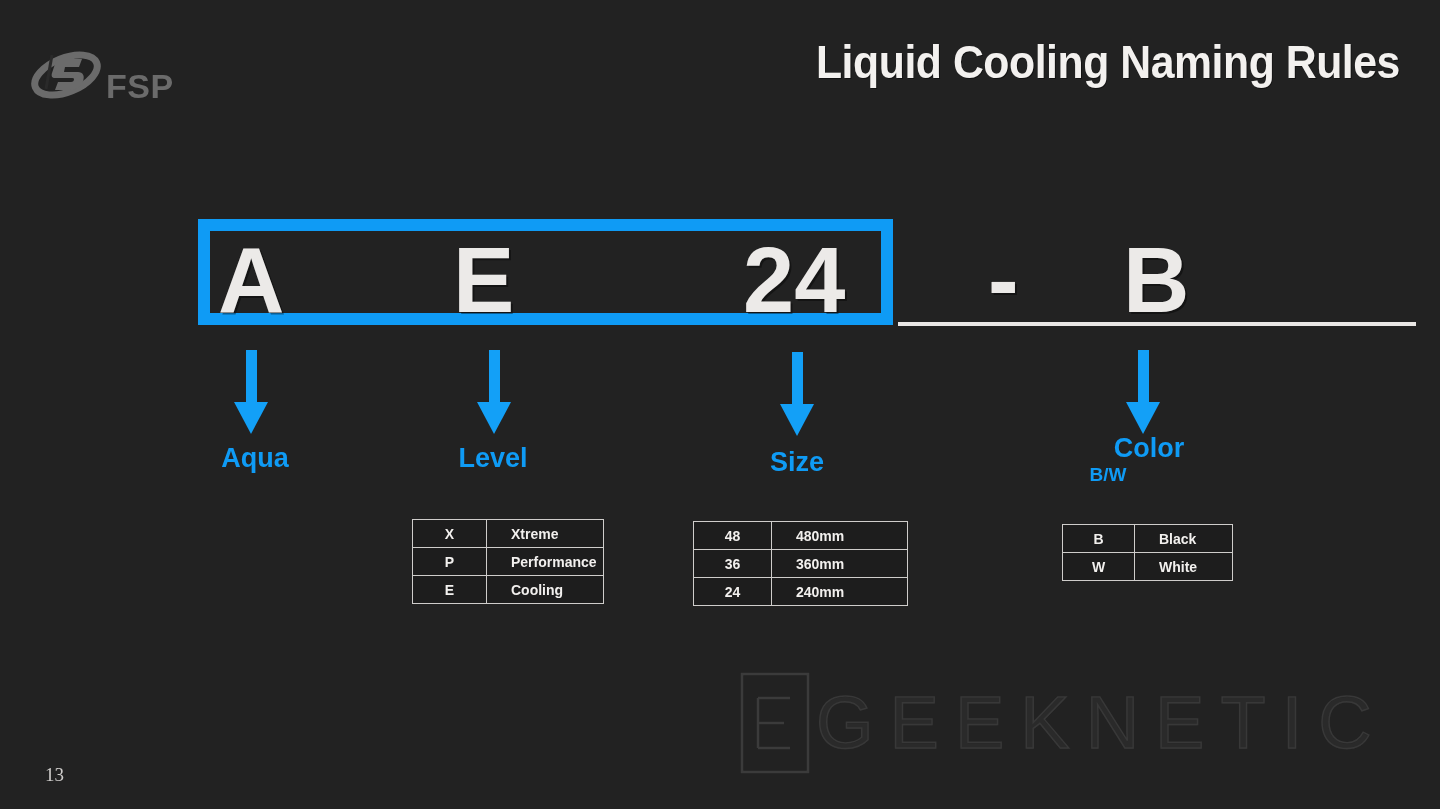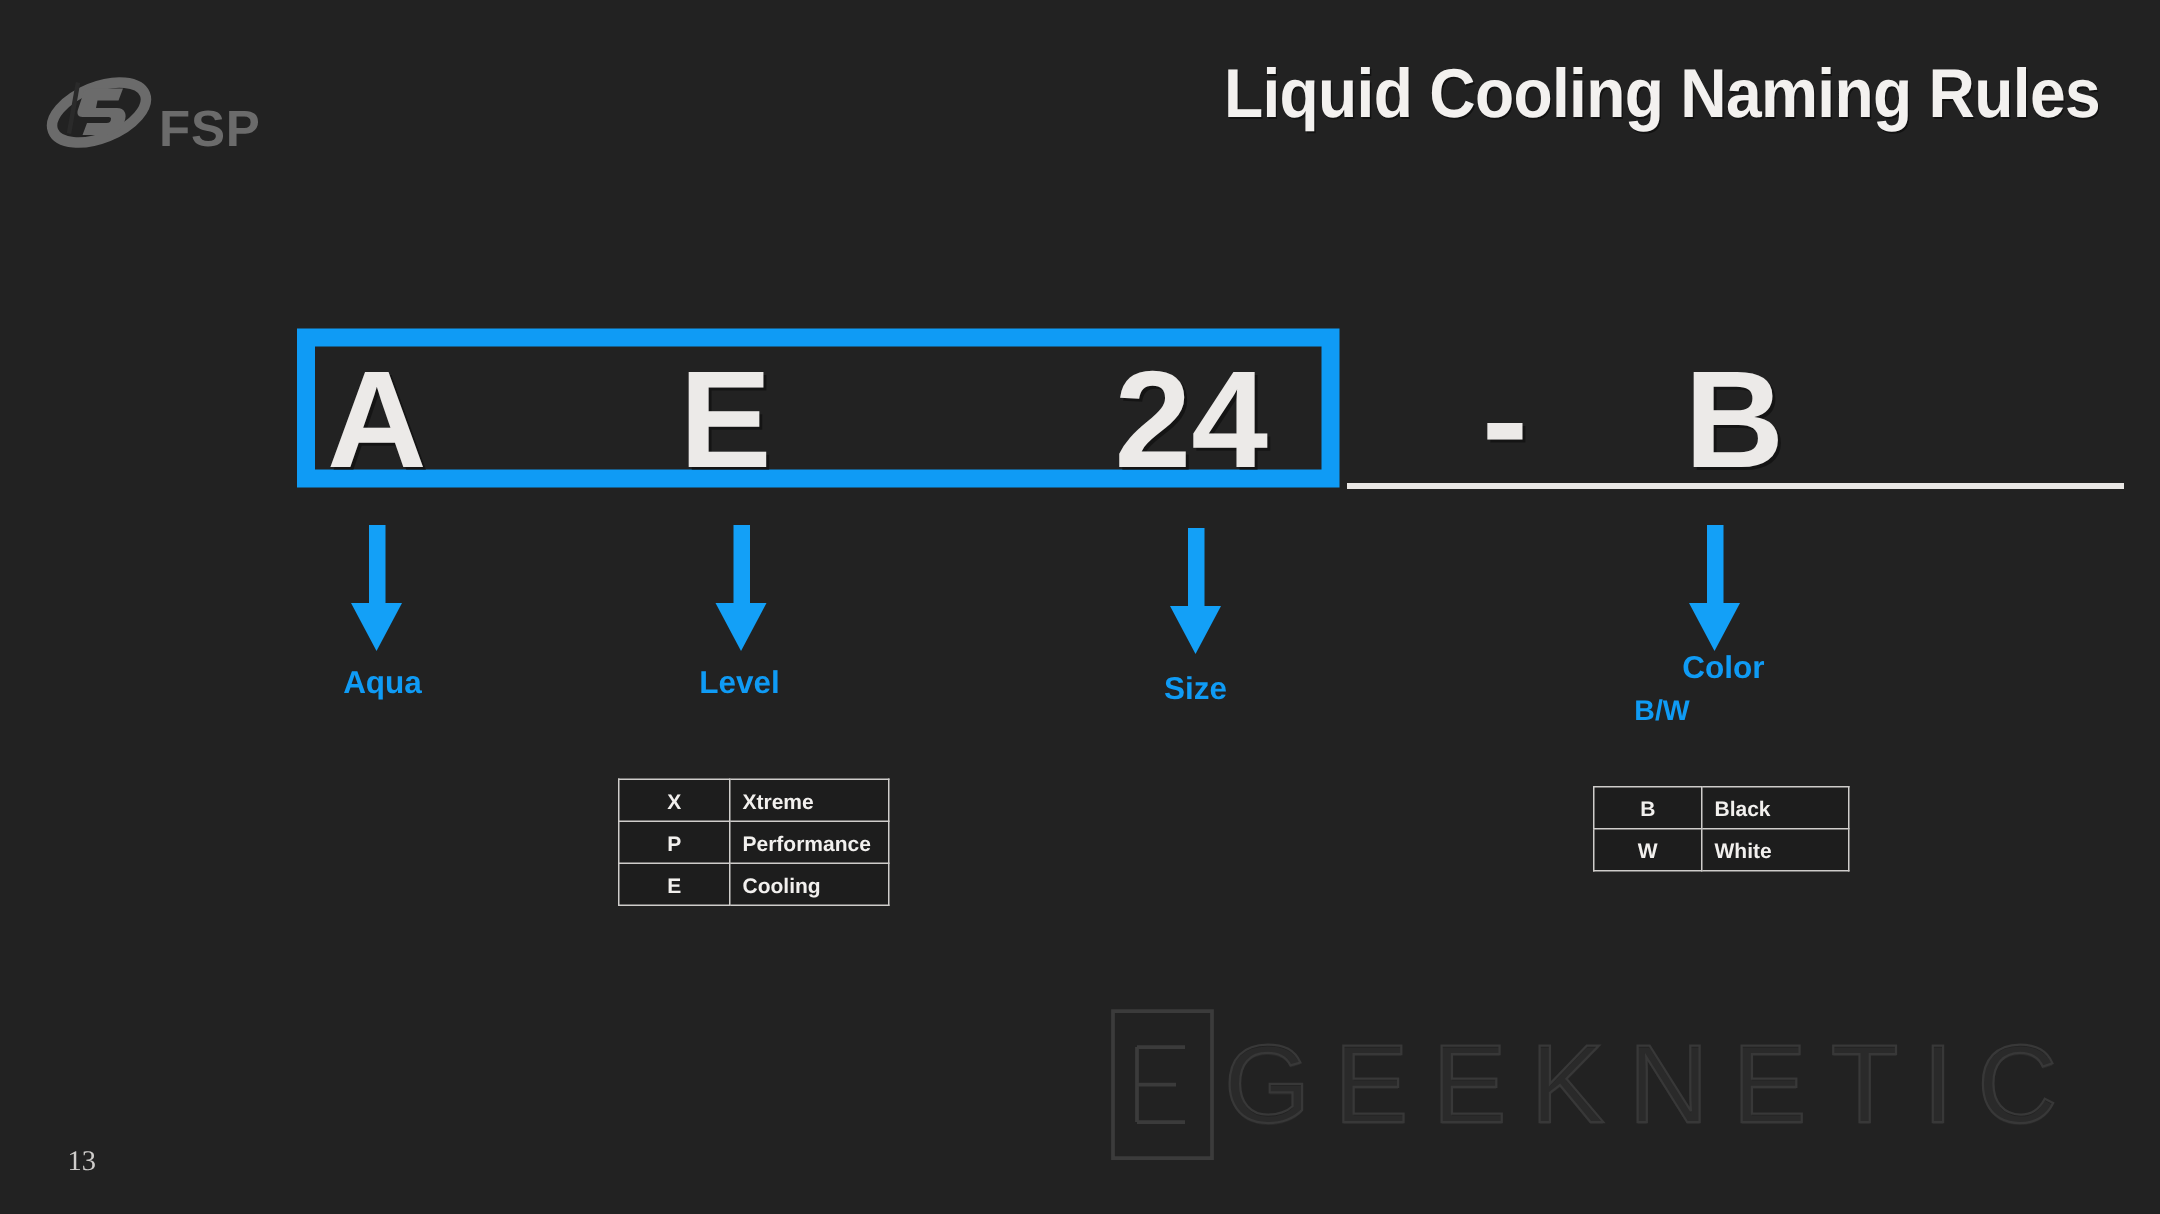--- a/index.html
+++ b/index.html
@@ -125,21 +125,21 @@
   .arrow-aqua  { left: 234px; top: 350px; }
   .arrow-level { left: 477px; top: 350px; }
   .arrow-size  { left: 780px; top: 352px; }
   .arrow-color { left: 1126px; top: 350px; }
 
   
   .field-label {
     position: absolute;
     font-family: "Liberation Sans", sans-serif;
     font-weight: 700;
-    font-size: 21px;
+    font-size: 27px;
     line-height: 1.1;
     color: #0f9bf5;
     white-space: nowrap;
     text-align: center;
   }
   .label-aqua  { left: 219px; top: 444px; width: 72px; }
   .label-level { left: 457px; top: 444px; width: 72px; }
   .label-size  { left: 765px; top: 448px; width: 64px; }
   .label-color { left: 1099px; top: 434px; width: 100px; }
   .label-color-sub {
@@ -165,21 +165,21 @@
     border: 1.5px solid #cfcdcb;
     font-family: "Liberation Sans", sans-serif;
     font-weight: 700;
     font-size: 14px;
     color: #f2f0ee;
     height: 28px;
     padding: 0 6px;
     white-space: nowrap;
   }
   .legend-table td.key   { text-align: center; }
-  .legend-table td.value { text-align: left; padding-left: 8px; }
+  .legend-table td.value { text-align: left; padding-left: 24px; }
 
   .table-level { left: 412px; top: 519px; }
   .table-level td.key   { width: 74px; }
   .table-level td.value { width: 106px; }
 
   .table-size  { left: 693px; top: 521px; }
   .table-size td.key   { width: 78px; }
   .table-size td.value { width: 136px; }
 
   .table-color { left: 1062px; top: 524px; }
@@ -282,20 +282,36 @@
         <td class="key">P</td>
         <td class="value">Performance</td>
       </tr>
       <tr>
         <td class="key">E</td>
         <td class="value">Cooling</td>
       </tr>
     </tbody>
   </table>
 
+  <table class="legend-table table-size">
+    <tbody>
+      <tr>
+        <td class="key">48</td>
+        <td class="value">480mm</td>
+      </tr>
+      <tr>
+        <td class="key">36</td>
+        <td class="value">360mm</td>
+      </tr>
+      <tr>
+        <td class="key">24</td>
+        <td class="value">240mm</td>
+      </tr>
+    </tbody>
+  </table>
 
   <table class="legend-table table-color">
     <tbody>
       <tr>
         <td class="key">B</td>
         <td class="value">Black</td>
       </tr>
       <tr>
         <td class="key">W</td>
         <td class="value">White</td>

